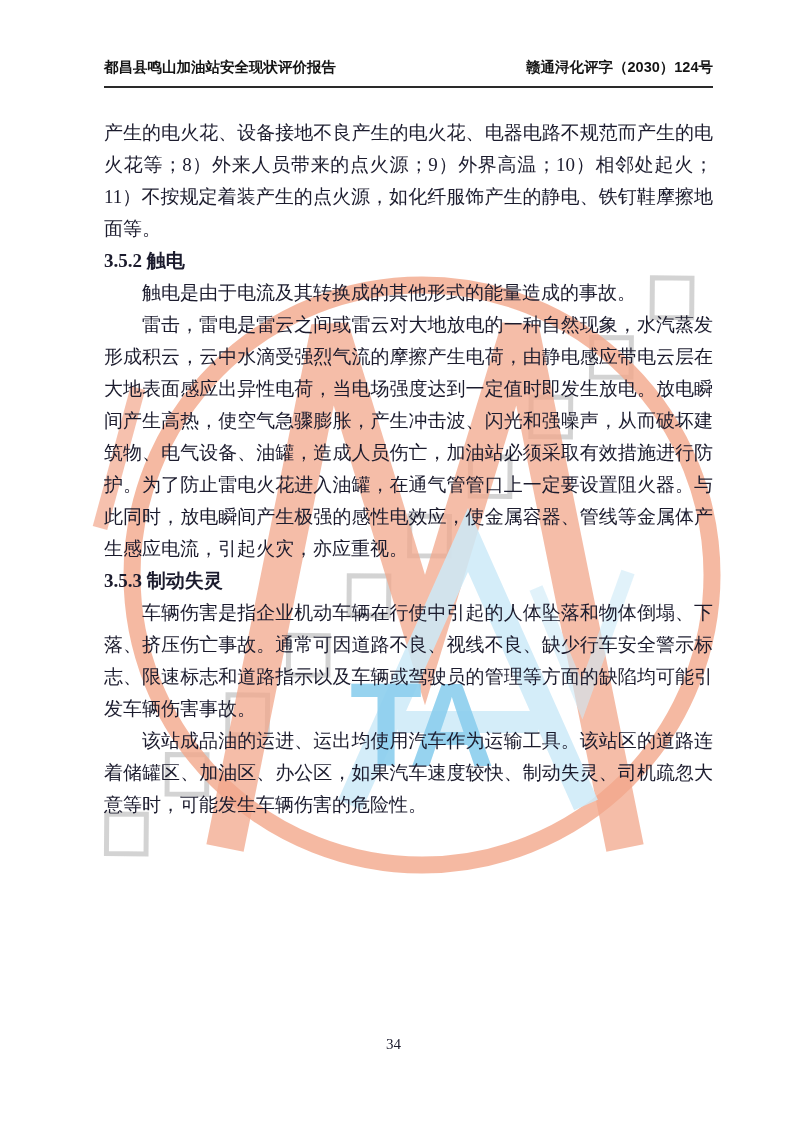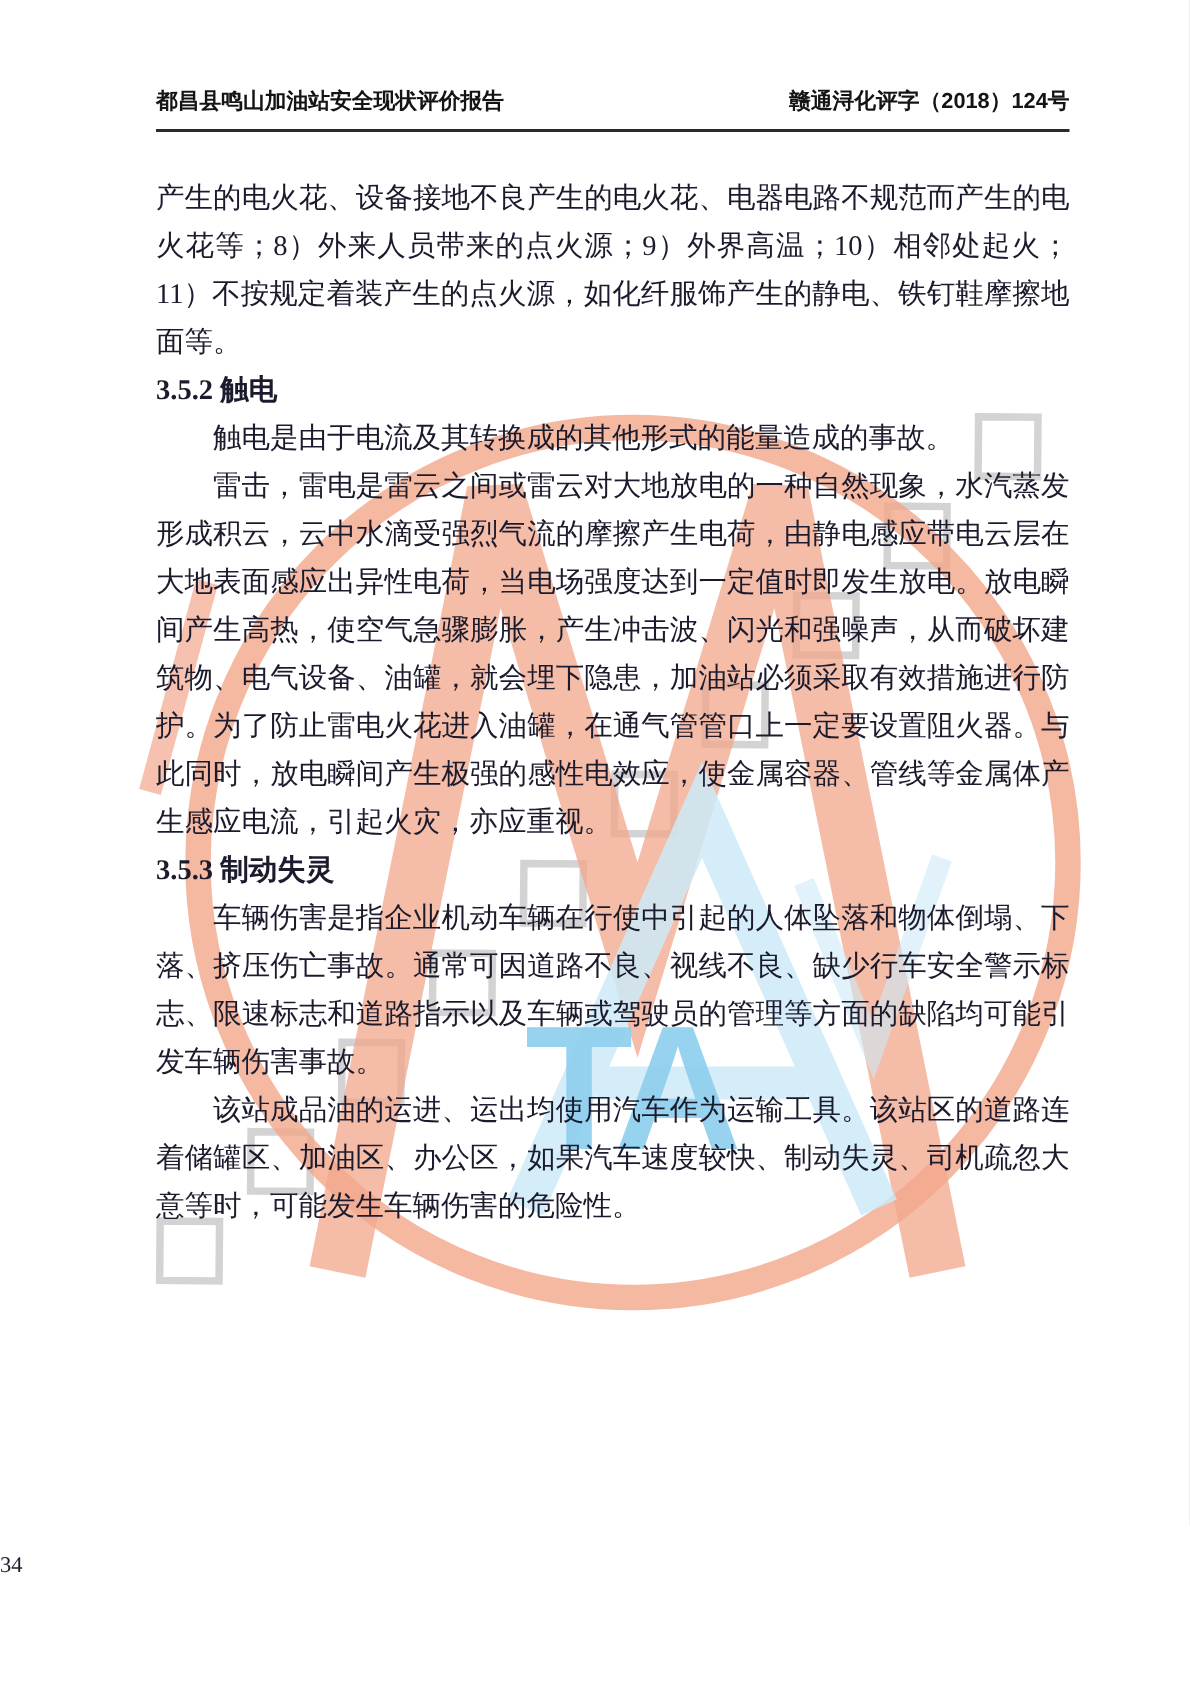--- a/index.html
+++ b/index.html
@@ -35,21 +35,21 @@
   .content p.indent { text-indent:2em; }
   .content p.heading { font-weight:bold; text-indent:0; }
   
   .watermark {
     position:absolute; left:0; top:0; width:793px; height:1122px;
     z-index:1; pointer-events:none;
   }
   
   .footer {
     position:absolute; left:0; top:1036px; width:787px;
-    font-size:15px; color:#1b1b2d; z-index:2;
+    text-align:center; font-size:15px; color:#1b1b2d; z-index:2;
   }
 </style>
 </head>
 <body>
 
 <div class="page">
 
   <svg class="watermark" viewBox="0 0 793 1122" xmlns="http://www.w3.org/2000/svg">
 
     <g transform="translate(105,855) rotate(-44.5)" stroke="#8e8e8e" stroke-width="5" fill="none" opacity="0.38">
@@ -74,29 +74,29 @@
       <path d="M350 805 L468 540 L586 805" stroke-width="26"></path>
       <path d="M398 722 L538 722" stroke-width="22"></path>
       <path d="M536 588 L582 700 L628 572" stroke-width="14" opacity="0.7"></path>
     </g>
 
     <text x="350" y="766" font-family="Liberation Sans, DejaVu Sans, sans-serif" font-size="118" font-weight="bold" letter-spacing="-4" fill="#8ccfee" opacity="0.9">TA</text>
   </svg>
 
   <div class="header">
     <span>都昌县鸣山加油站安全现状评价报告</span>
-    <span>赣通浔化评字（2018）124号</span>
+    <span>赣通浔化评字（2030）124号</span>
   </div>
   <div class="header-rule"></div>
 
   <div class="content" id="content">
       <p class="">产生的电火花、设备接地不良产生的电火花、电器电路不规范而产生的电火花等；8）外来人员带来的点火源；9）外界高温；10）相邻处起火；11）不按规定着装产生的点火源，如化纤服饰产生的静电、铁钉鞋摩擦地面等。</p>
       <p class="heading">3.5.2 触电</p>
       <p class=" indent">触电是由于电流及其转换成的其他形式的能量造成的事故。</p>
-      <p class=" indent">雷击，雷电是雷云之间或雷云对大地放电的一种自然现象，水汽蒸发形成积云，云中水滴受强烈气流的摩擦产生电荷，由静电感应带电云层在大地表面感应出异性电荷，当电场强度达到一定值时即发生放电。放电瞬间产生高热，使空气急骤膨胀，产生冲击波、闪光和强噪声，从而破坏建筑物、电气设备、油罐，就会埋下隐患，加油站必须采取有效措施进行防护。为了防止雷电火花进入油罐，在通气管管口上一定要设置阻火器。与此同时，放电瞬间产生极强的感性电效应，使金属容器、管线等金属体产生感应电流，引起火灾，亦应重视。</p>
+      <p class=" indent">雷击，雷电是雷云之间或雷云对大地放电的一种自然现象，水汽蒸发形成积云，云中水滴受强烈气流的摩擦产生电荷，由静电感应带电云层在大地表面感应出异性电荷，当电场强度达到一定值时即发生放电。放电瞬间产生高热，使空气急骤膨胀，产生冲击波、闪光和强噪声，从而破坏建筑物、电气设备、油罐，造成人员伤亡，加油站必须采取有效措施进行防护。为了防止雷电火花进入油罐，在通气管管口上一定要设置阻火器。与此同时，放电瞬间产生极强的感性电效应，使金属容器、管线等金属体产生感应电流，引起火灾，亦应重视。</p>
       <p class="heading">3.5.3 制动失灵</p>
       <p class=" indent">车辆伤害是指企业机动车辆在行使中引起的人体坠落和物体倒塌、下落、挤压伤亡事故。通常可因道路不良、视线不良、缺少行车安全警示标志、限速标志和道路指示以及车辆或驾驶员的管理等方面的缺陷均可能引发车辆伤害事故。</p>
       <p class=" indent">该站成品油的运进、运出均使用汽车作为运输工具。该站区的道路连着储罐区、加油区、办公区，如果汽车速度较快、制动失灵、司机疏忽大意等时，可能发生车辆伤害的危险性。</p>
     </div>
 
   <div class="footer">
     <span>34</span>
   </div>
 
 </div>

